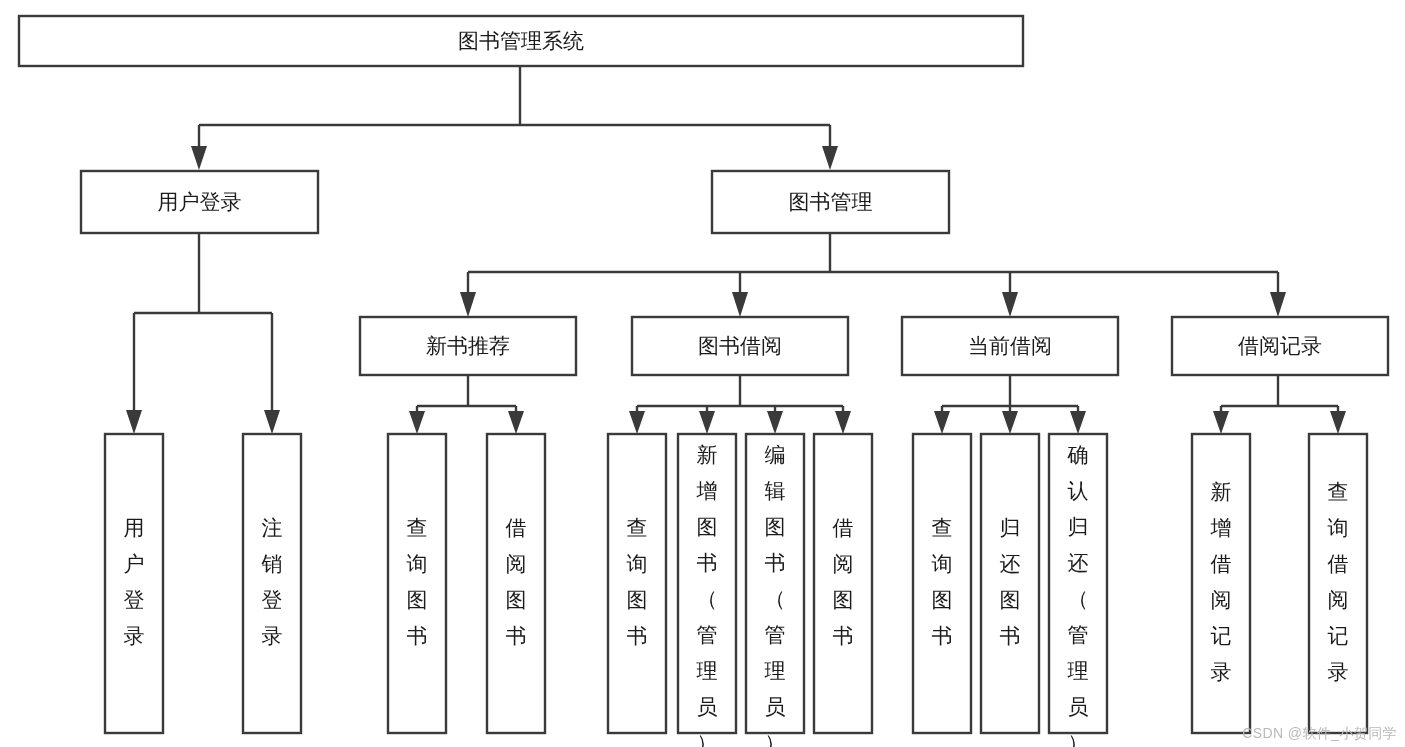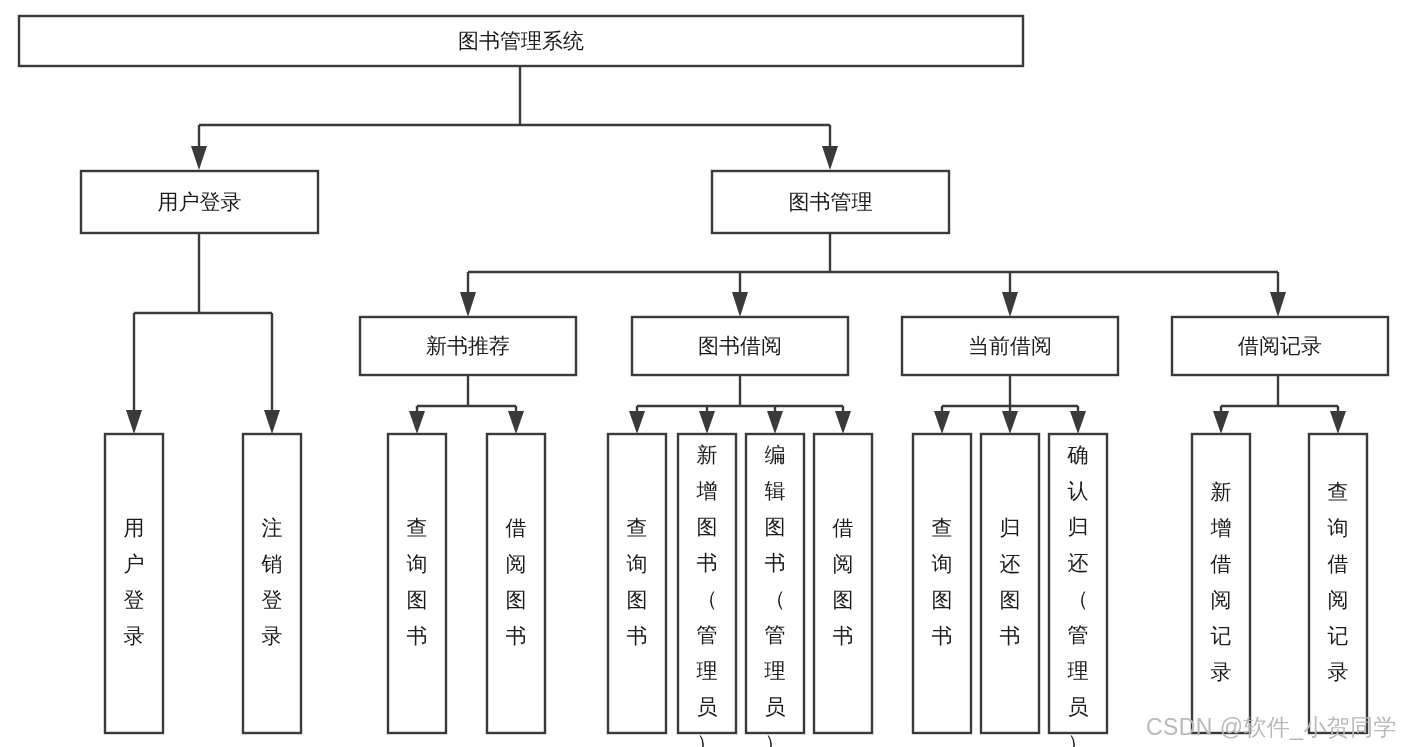--- a/index.html
+++ b/index.html
@@ -55,21 +55,21 @@
     font-family: "Liberation Sans", "DejaVu Sans", sans-serif;
     font-size: 21px;
     fill: #1b1b1b;
     text-anchor: middle;
   }
   .watermark-text {
     position: absolute;
     right: 8px;
     bottom: 4px;
     font-family: "Liberation Sans", "DejaVu Sans", sans-serif;
-    font-size: 23px;
+    font-size: 14px;
     color: #b9b9b9;
     white-space: nowrap;
     letter-spacing: 0.4px;
     user-select: none;
   }
 </style>
 </head>
 <body>
 
 <div id="diagram-root">

